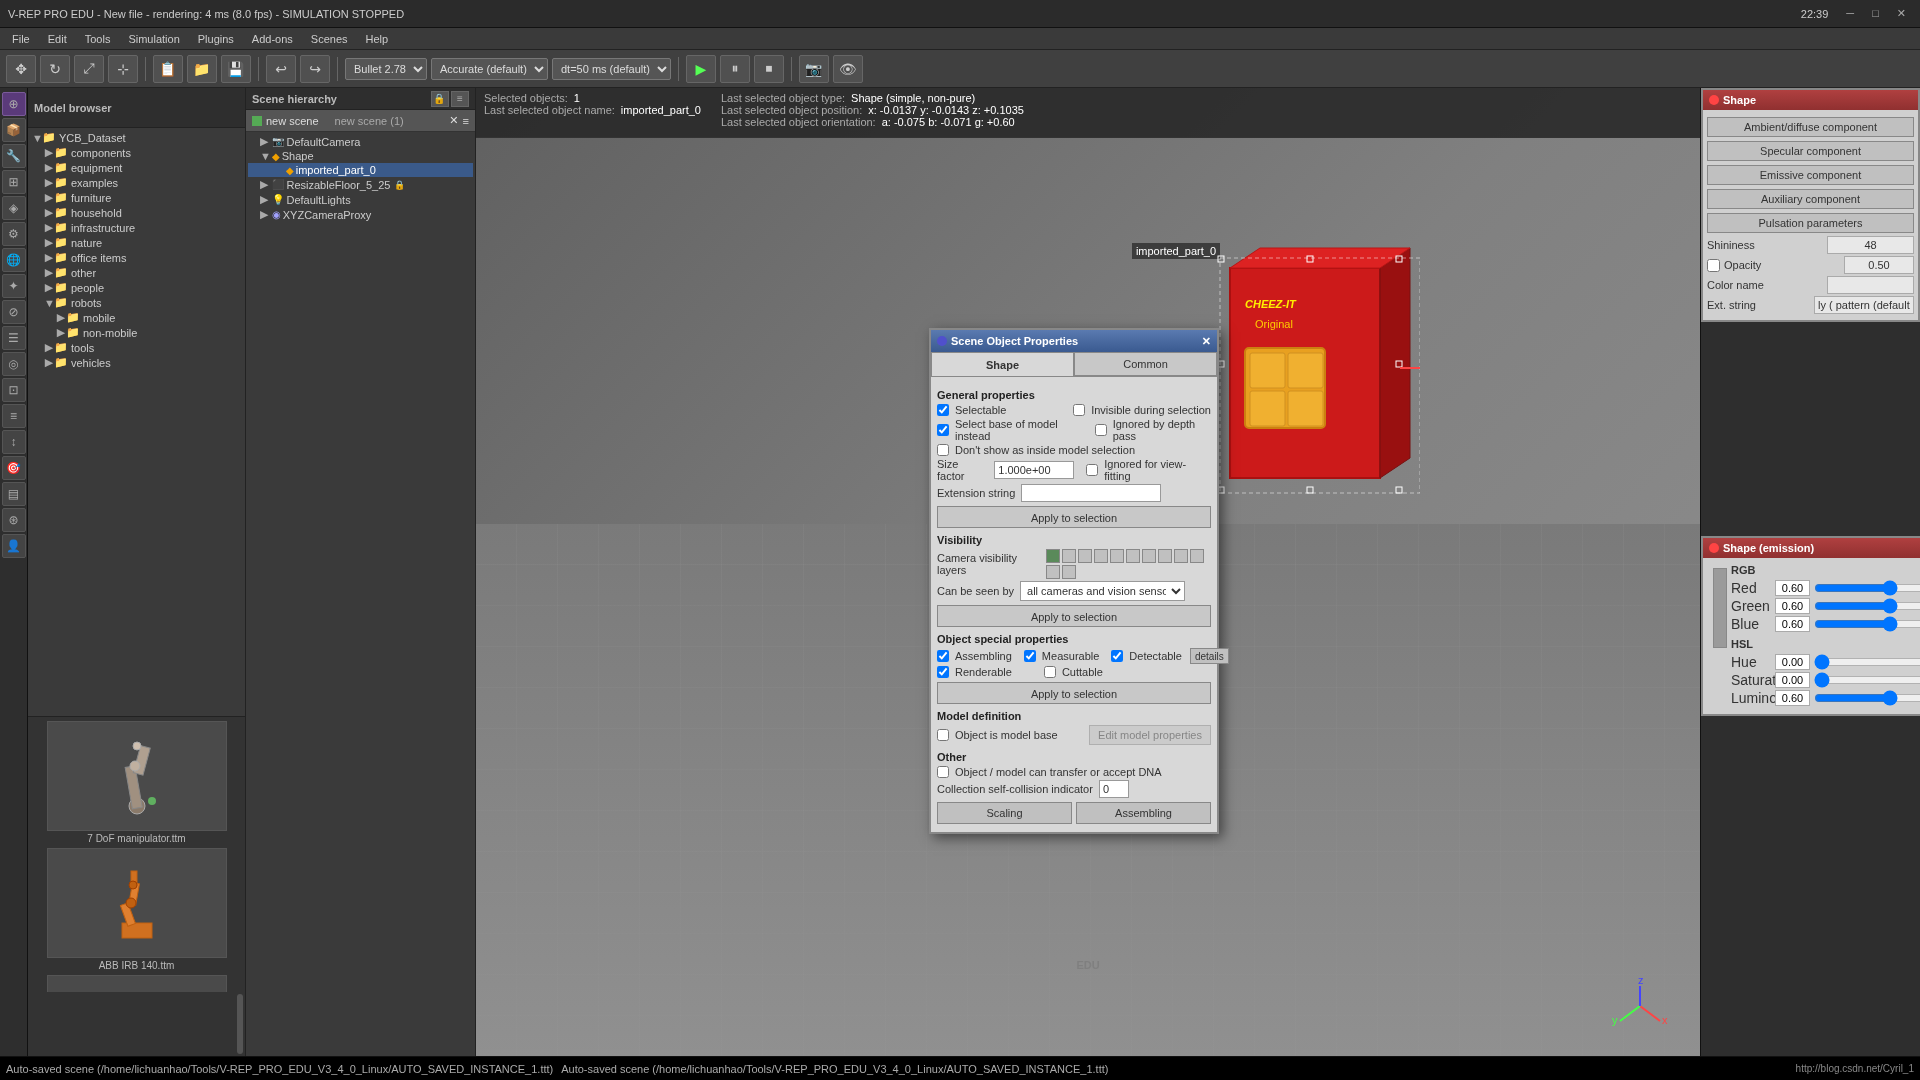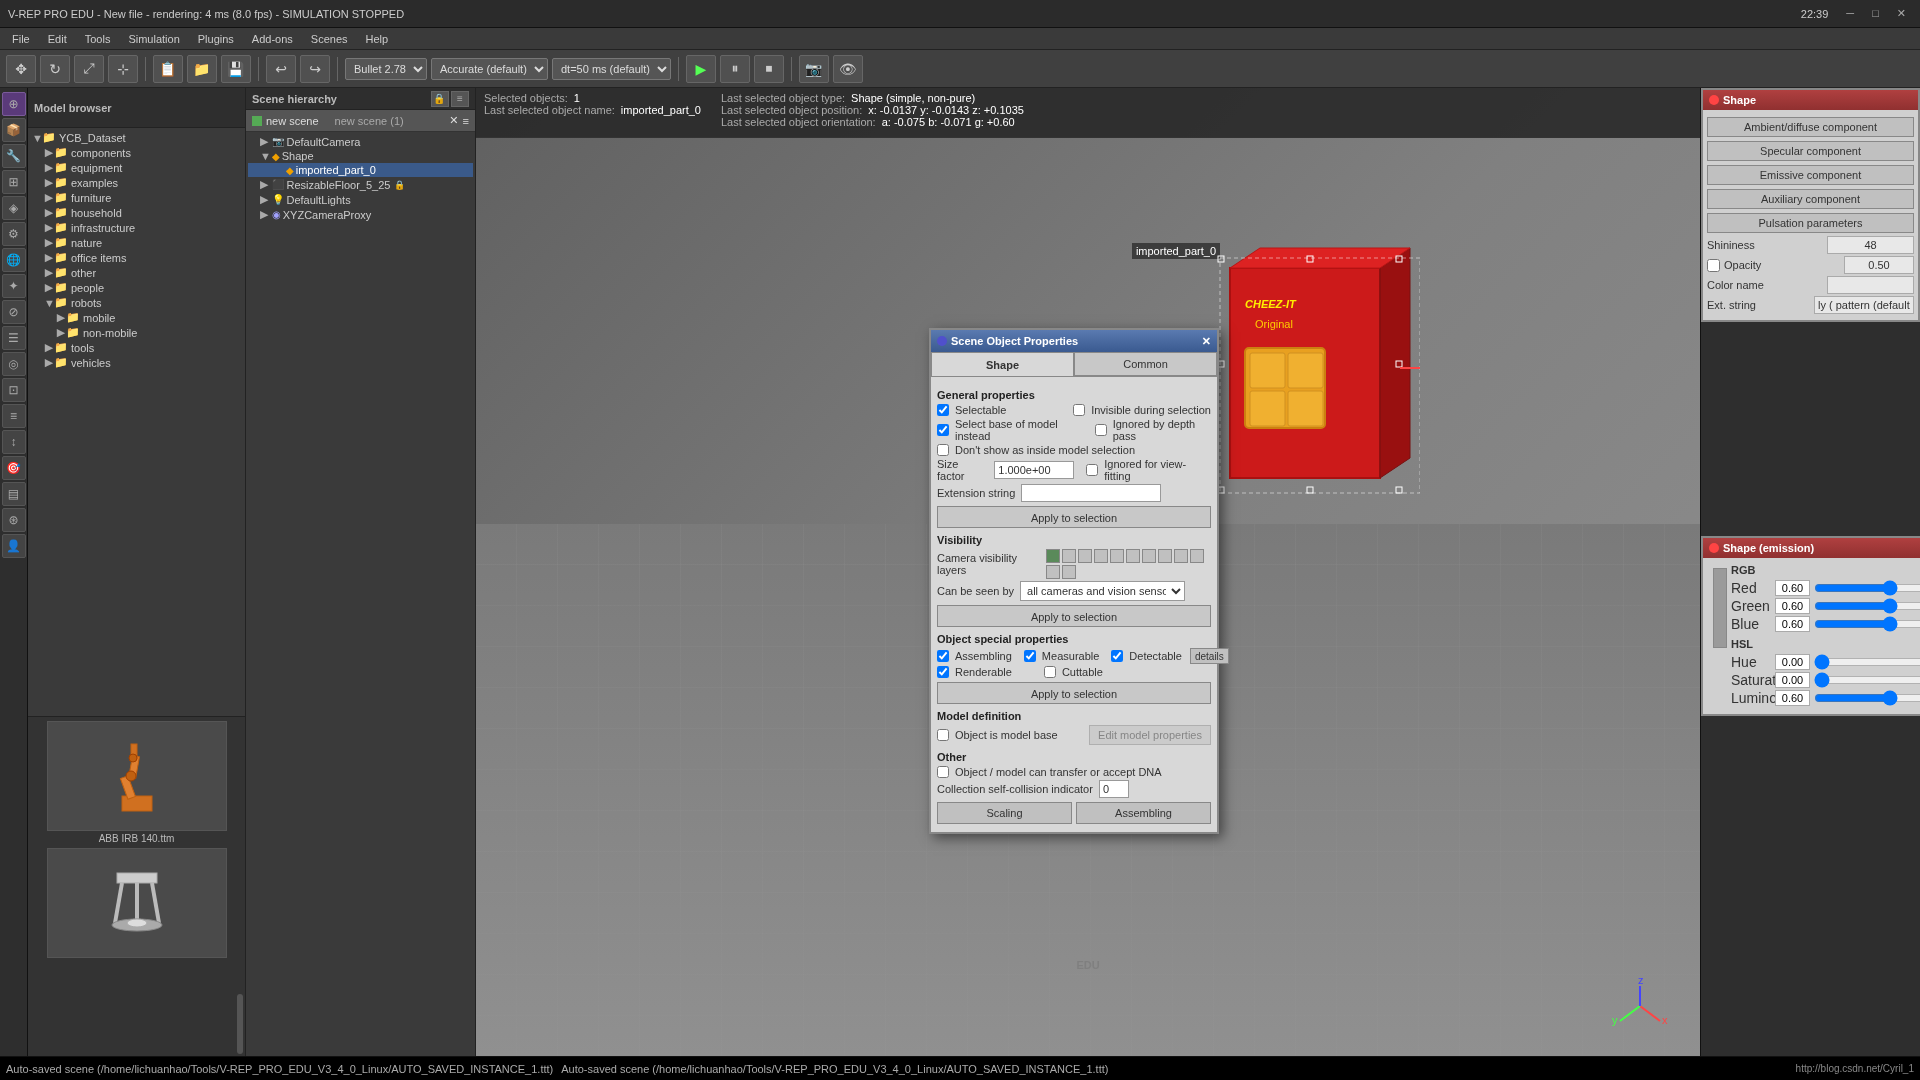--- a/index.html
+++ b/index.html
@@ -420,20 +420,34 @@
           <span class="expand-arrow">▶</span>
           <span class="icon folder-icon">📁</span>
           <span>vehicles</span>
         </div>
       </div>
     </div>
 
     <div id="thumbnails">
       <div id="thumbnails-scroll">
 
+        <div class="thumb-item">
+          <div class="thumb-img">
+            <svg width="120" height="80">
+
+              <circle cx="60" cy="70" r="8" fill="#8a7a6a" stroke="#aaa" stroke-width="1"></circle>
+              <rect x="55" y="30" width="10" height="42" fill="#a09080" stroke="#888" stroke-width="1" transform="rotate(-10,60,70)"></rect>
+              <rect x="53" y="10" width="10" height="28" fill="#b0a090" stroke="#888" stroke-width="1" transform="rotate(15,60,50)"></rect>
+              <circle cx="58" cy="30" r="5" fill="#c0b0a0" stroke="#aaa" stroke-width="1"></circle>
+              <circle cx="60" cy="10" r="4" fill="#d0c0b0" stroke="#aaa" stroke-width="1"></circle>
+              <circle cx="75" cy="65" r="4" fill="#60b060"></circle>
+            </svg>
+          </div>
+          <div class="thumb-label">7 DoF manipulator.ttm</div>
+        </div>
 
         <div class="thumb-item">
           <div class="thumb-img">
             <svg width="120" height="80">
               <rect x="45" y="60" width="30" height="15" fill="#d07020" stroke="#c06010" stroke-width="1"></rect>
               <rect x="50" y="40" width="8" height="22" fill="#e08030" stroke="#c06010" stroke-width="1" transform="rotate(-20,54,60)"></rect>
               <rect x="52" y="20" width="7" height="22" fill="#e08030" stroke="#c06010" stroke-width="1" transform="rotate(10,56,40)"></rect>
               <rect x="54" y="8" width="6" height="15" fill="#d07020" stroke="#c06010" stroke-width="1"></rect>
               <circle cx="54" cy="40" r="5" fill="#c06010" stroke="#a04000" stroke-width="1"></circle>
               <circle cx="56" cy="22" r="4" fill="#c06010" stroke="#a04000" stroke-width="1"></circle>

